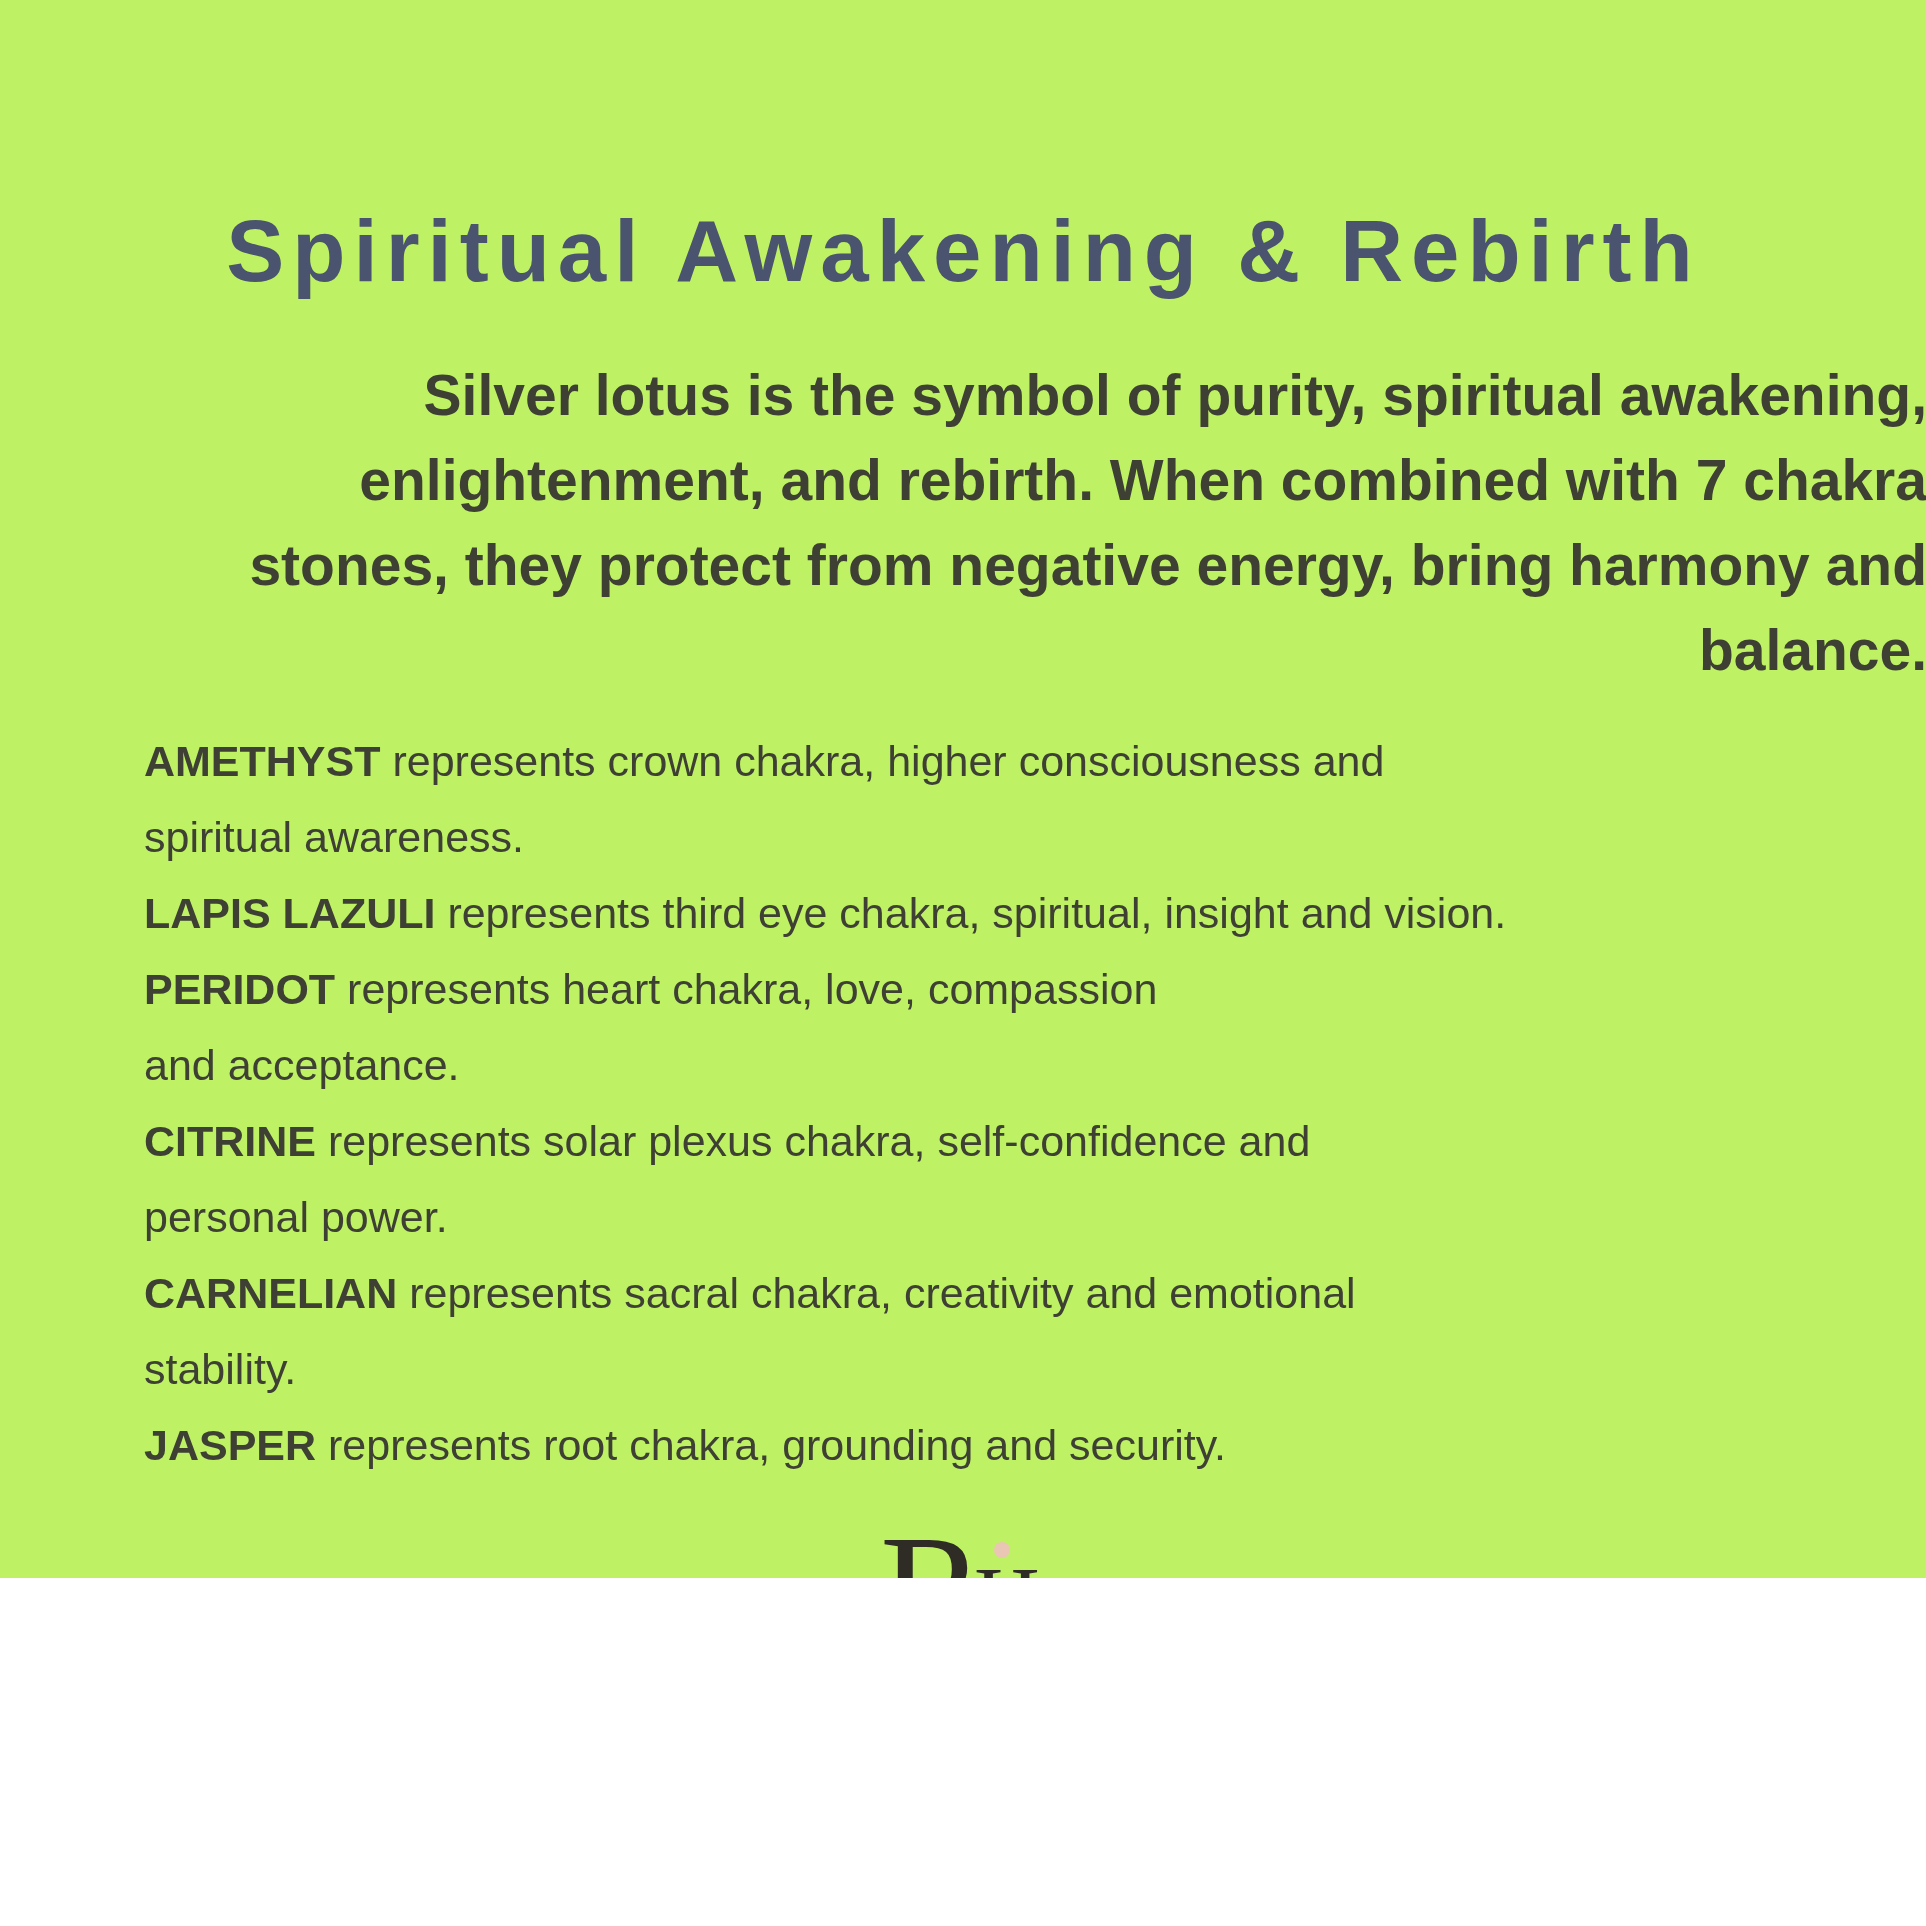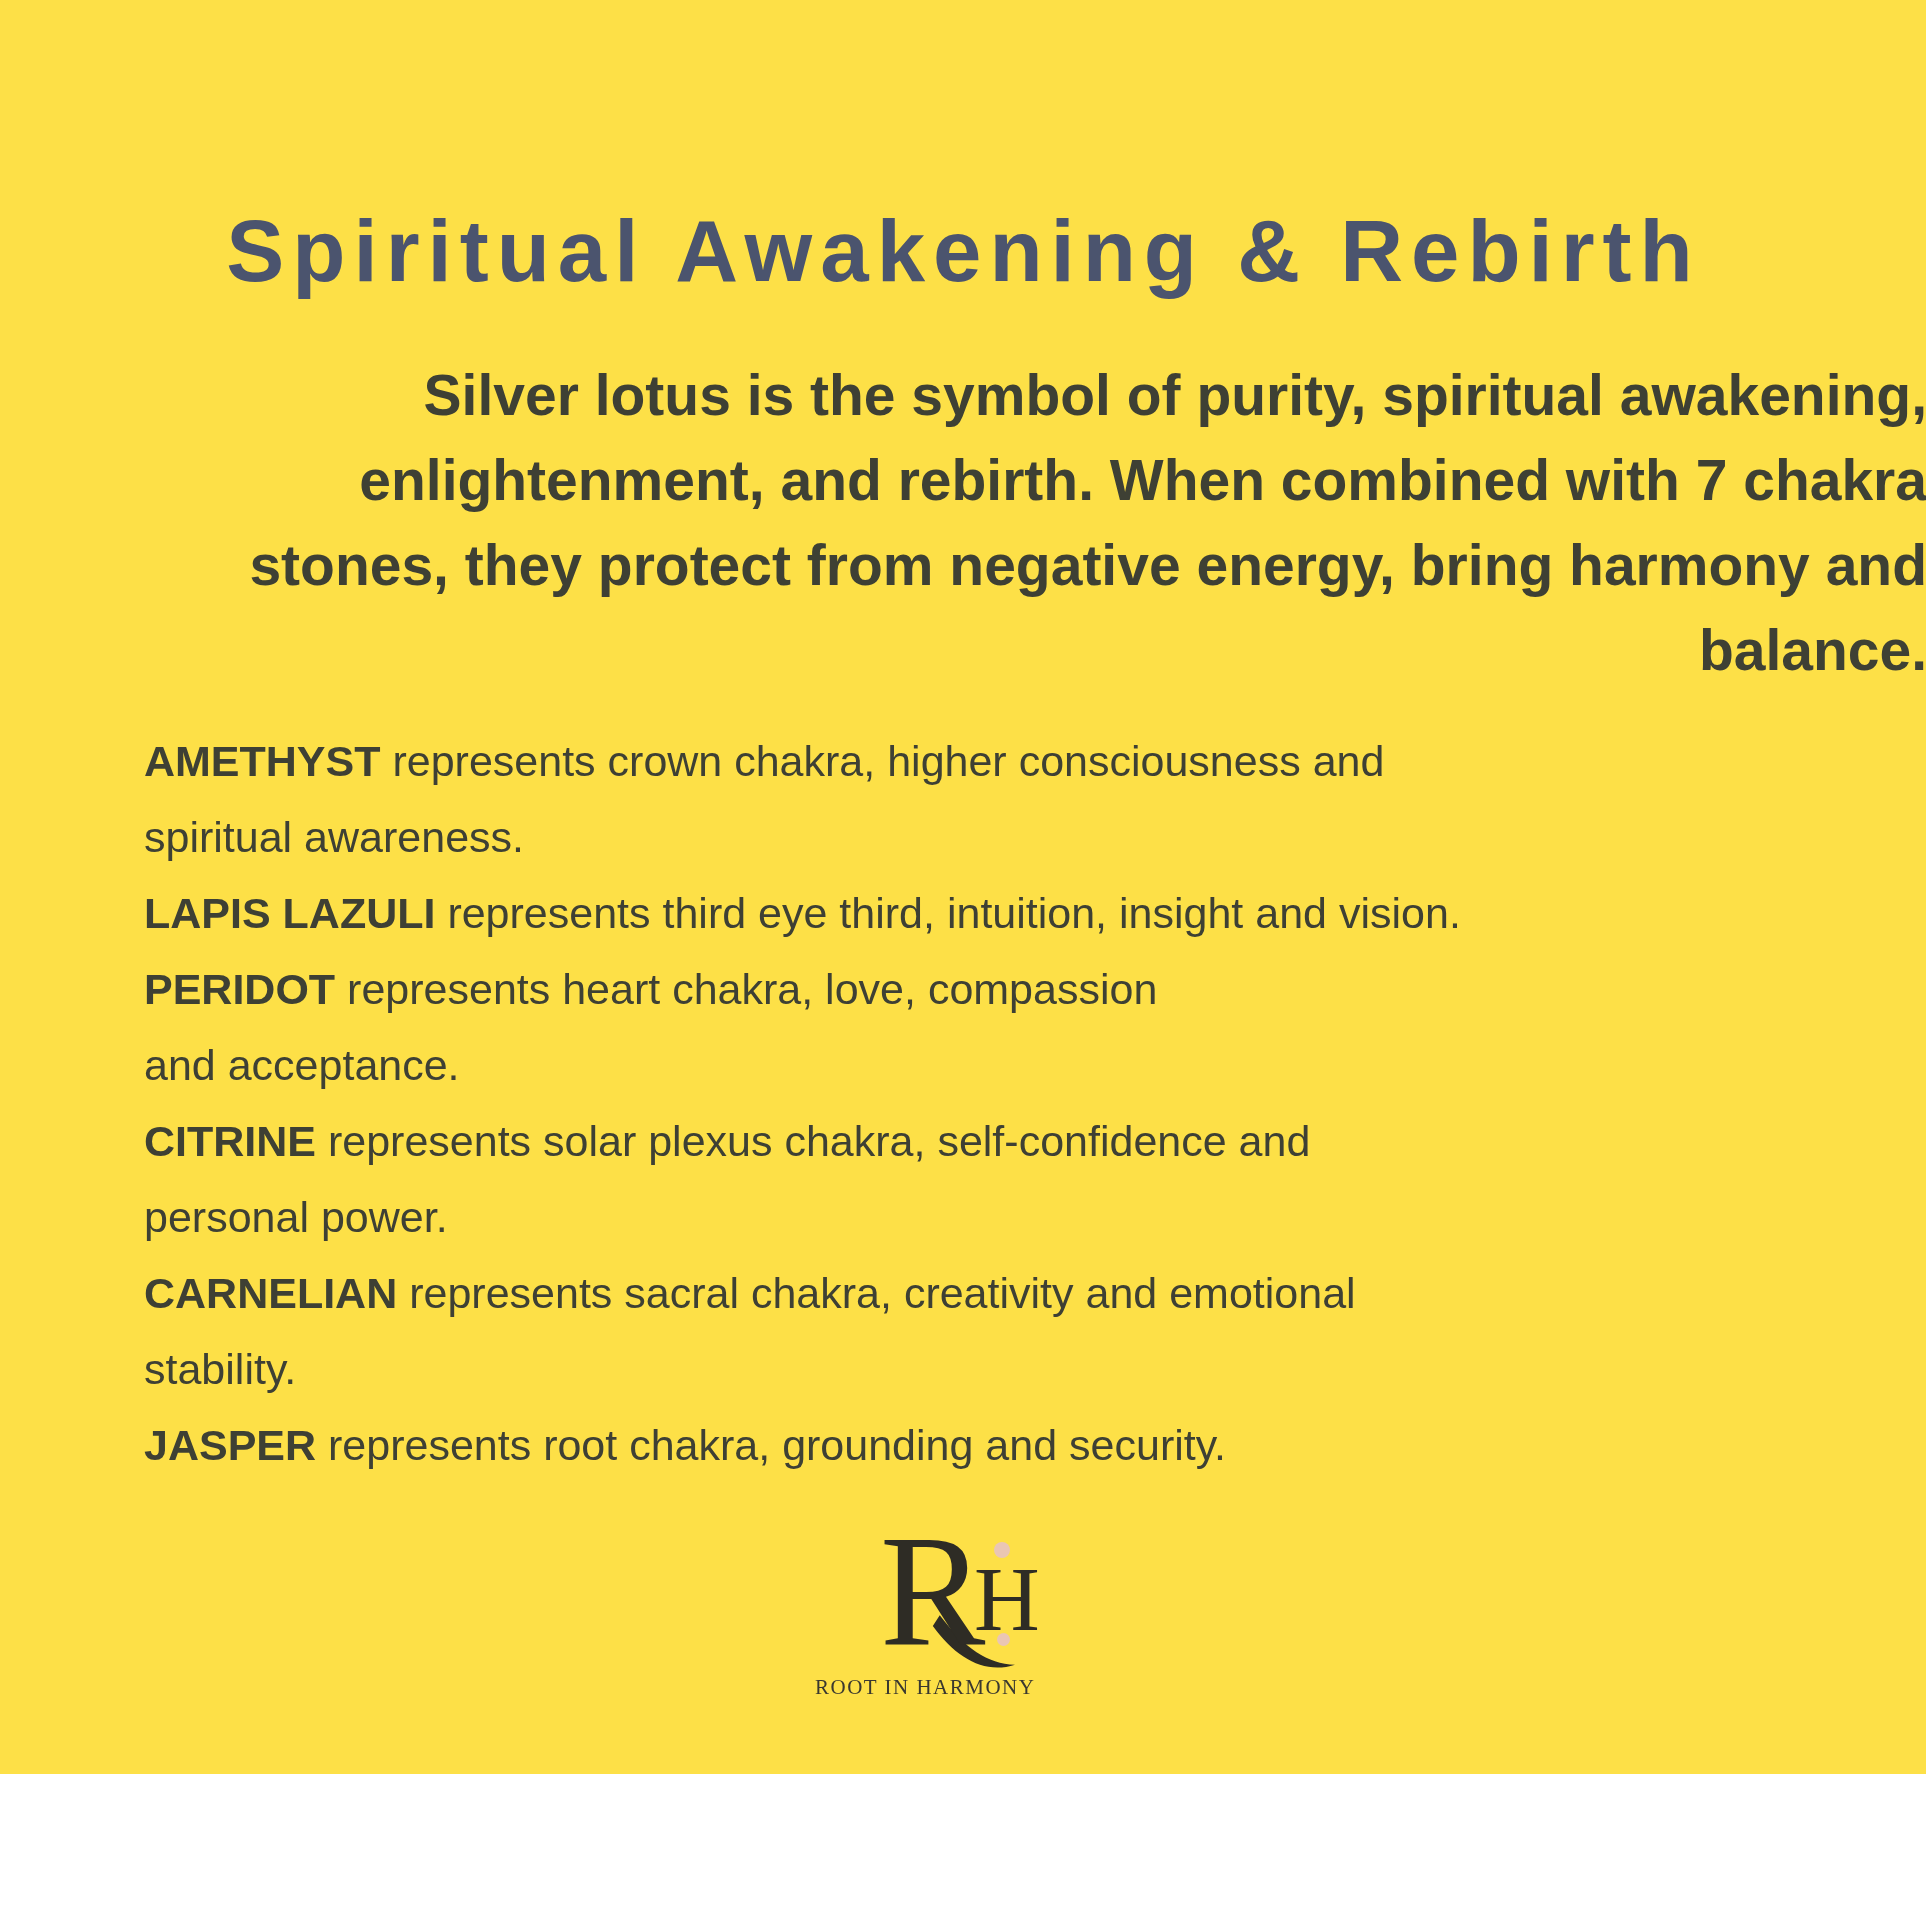--- a/index.html
+++ b/index.html
@@ -1,20 +1,20 @@
 <!DOCTYPE html>
 <html><head>
 <meta charset="utf-8">
 <style>
   html, body { margin: 0; padding: 0; background: #ffffff; }
   .canvas {
     position: relative;
     width: 1927px;
-    height: 1774px;
-    background: #fde047;
+    height: 1578px;
+    background: #bef264;
     overflow: hidden;
     font-family: "Liberation Sans", sans-serif;
     color: #3e4034;
   }
   .title {
     margin: 201px 0 0 0;
     text-align: center;
     font-size: 87px;
     line-height: 99px;
     font-weight: 700;
@@ -102,21 +102,21 @@
   <h1 class="title">Spiritual Awakening &amp; Rebirth</h1>
 
   <p class="intro">Silver lotus is the symbol of purity, spiritual awakening,
 enlightenment, and rebirth. When combined with 7 chakra
 stones, they protect from negative energy, bring harmony and
 balance.</p>
 
   <div class="stone-list">
     <p class="stone"><b>AMETHYST</b> <span>represents crown chakra, higher consciousness and
 spiritual awareness.</span></p>
-    <p class="stone"><b>LAPIS LAZULI</b> <span>represents third eye third, intuition, insight and vision.</span></p>
+    <p class="stone"><b>LAPIS LAZULI</b> <span>represents third eye chakra, spiritual, insight and vision.</span></p>
     <p class="stone"><b>PERIDOT</b> <span>represents heart chakra, love, compassion
 and acceptance.</span></p>
     <p class="stone"><b>CITRINE</b> <span>represents solar plexus chakra, self-confidence and
 personal power.</span></p>
     <p class="stone"><b>CARNELIAN</b> <span>represents sacral chakra, creativity and emotional
 stability.</span></p>
     <p class="stone"><b>JASPER</b> <span>represents root chakra, grounding and security.</span></p>
   </div>
 
   <div class="logo">

